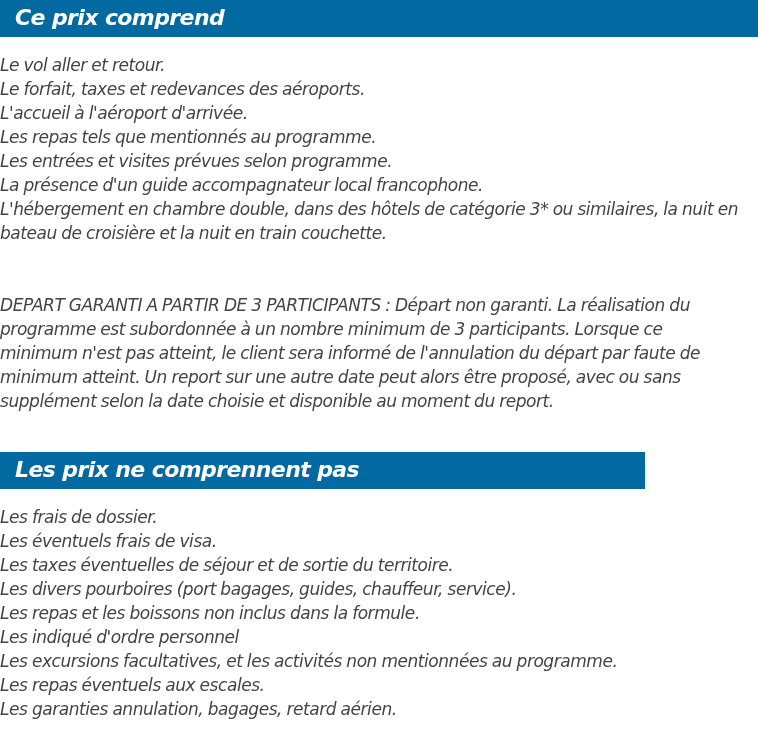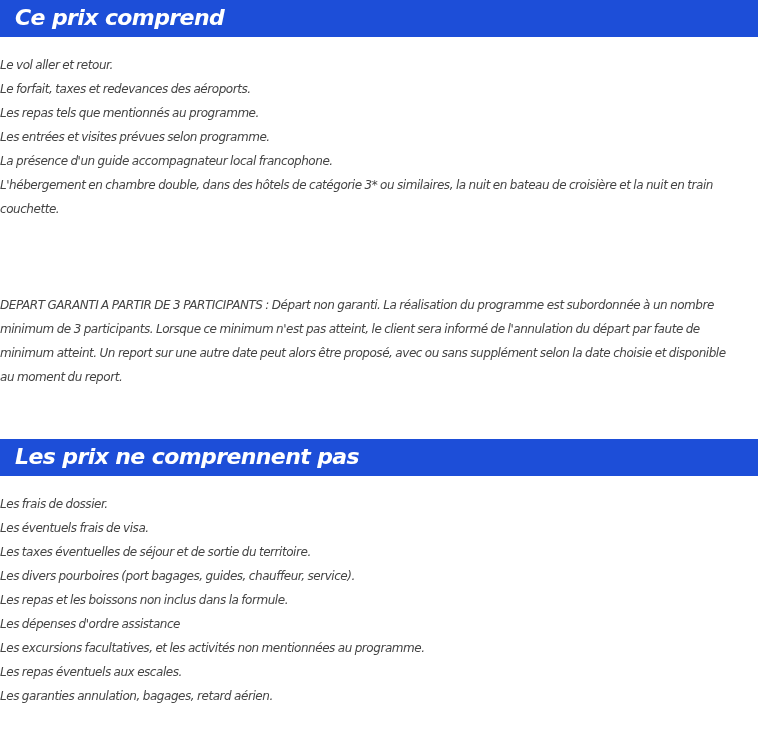--- a/index.html
+++ b/index.html
@@ -8,21 +8,21 @@
       background: #ffffff;
     }
     body {
       width: 758px;
       height: 748px;
       overflow: hidden;
       font-family: "DejaVu Sans", sans-serif;
       position: relative;
     }
     .section-header {
-      background: #1d4ed8;
+      background: #0369a1;
       height: 37px;
       position: relative;
     }
     .section-title {
       position: absolute;
       left: 15px;
       top: 3px;
       margin: 0;
       color: #ffffff;
       font-style: italic;
@@ -33,60 +33,61 @@
       font-family: "DejaVu Sans", sans-serif;
     }
     .list {
       margin: 0;
       padding: 0;
       list-style: none;
     }
     .list li, .para {
       font-family: "DejaVu Sans", sans-serif;
       font-style: italic;
-      font-size: 12px;
+      font-size: 17px;
       line-height: 24px;
       color: #444444;
       letter-spacing: -0.45px;
       word-spacing: -0.5px;
       margin: 0;
       padding: 0;
     }
     #sec1 { position: absolute; top: 0; left: 0; width: 758px; }
     #sec1 .list { position: absolute; top: 53px; left: 0; width: 758px; }
     #sec1 .para { position: absolute; top: 293px; left: 0; width: 734px; }
-    #sec2 { position: absolute; top: 439px; left: 0; width: 758px; }
+    #sec2 { position: absolute; top: 452px; left: 0; width: 645px; }
     #sec2 .list { position: absolute; top: 53px; left: 0; width: 758px; }
   </style>
 </head>
 <body>
 
 <section id="sec1">
   <div class="section-header">
     <h2 class="section-title">Ce prix comprend</h2>
   </div>
   <ul class="list">
     <li>Le vol aller et retour.</li>
     <li>Le forfait, taxes et redevances des aéroports.</li>
+    <li>L'accueil à l'aéroport d'arrivée.</li>
     <li>Les repas tels que mentionnés au programme.</li>
     <li>Les entrées et visites prévues selon programme.</li>
     <li>La présence d'un guide accompagnateur local francophone.</li>
     <li>L'hébergement en chambre double, dans des hôtels de catégorie 3* ou similaires, la nuit en bateau de croisière et la nuit en train couchette.</li>
   </ul>
   <p class="para">DEPART GARANTI A PARTIR DE 3 PARTICIPANTS : Départ non garanti. La réalisation du programme est subordonnée à un nombre minimum de 3 participants. Lorsque ce minimum n'est pas atteint, le client sera informé de l'annulation du départ par faute de minimum atteint. Un report sur une autre date peut alors être proposé, avec ou sans supplément selon la date choisie et disponible au moment du report.</p>
 </section>
 
 <section id="sec2">
   <div class="section-header">
     <h2 class="section-title">Les prix ne comprennent pas</h2>
   </div>
   <ul class="list">
     <li>Les frais de dossier.</li>
     <li>Les éventuels frais de visa.</li>
     <li>Les taxes éventuelles de séjour et de sortie du territoire.</li>
     <li>Les divers pourboires (port bagages, guides, chauffeur, service).</li>
     <li>Les repas et les boissons non inclus dans la formule.</li>
-    <li>Les dépenses d'ordre assistance</li>
+    <li>Les indiqué d'ordre personnel</li>
     <li>Les excursions facultatives, et les activités non mentionnées au programme.</li>
     <li>Les repas éventuels aux escales.</li>
     <li>Les garanties annulation, bagages, retard aérien.</li>
   </ul>
 </section>
 
 </body></html>

